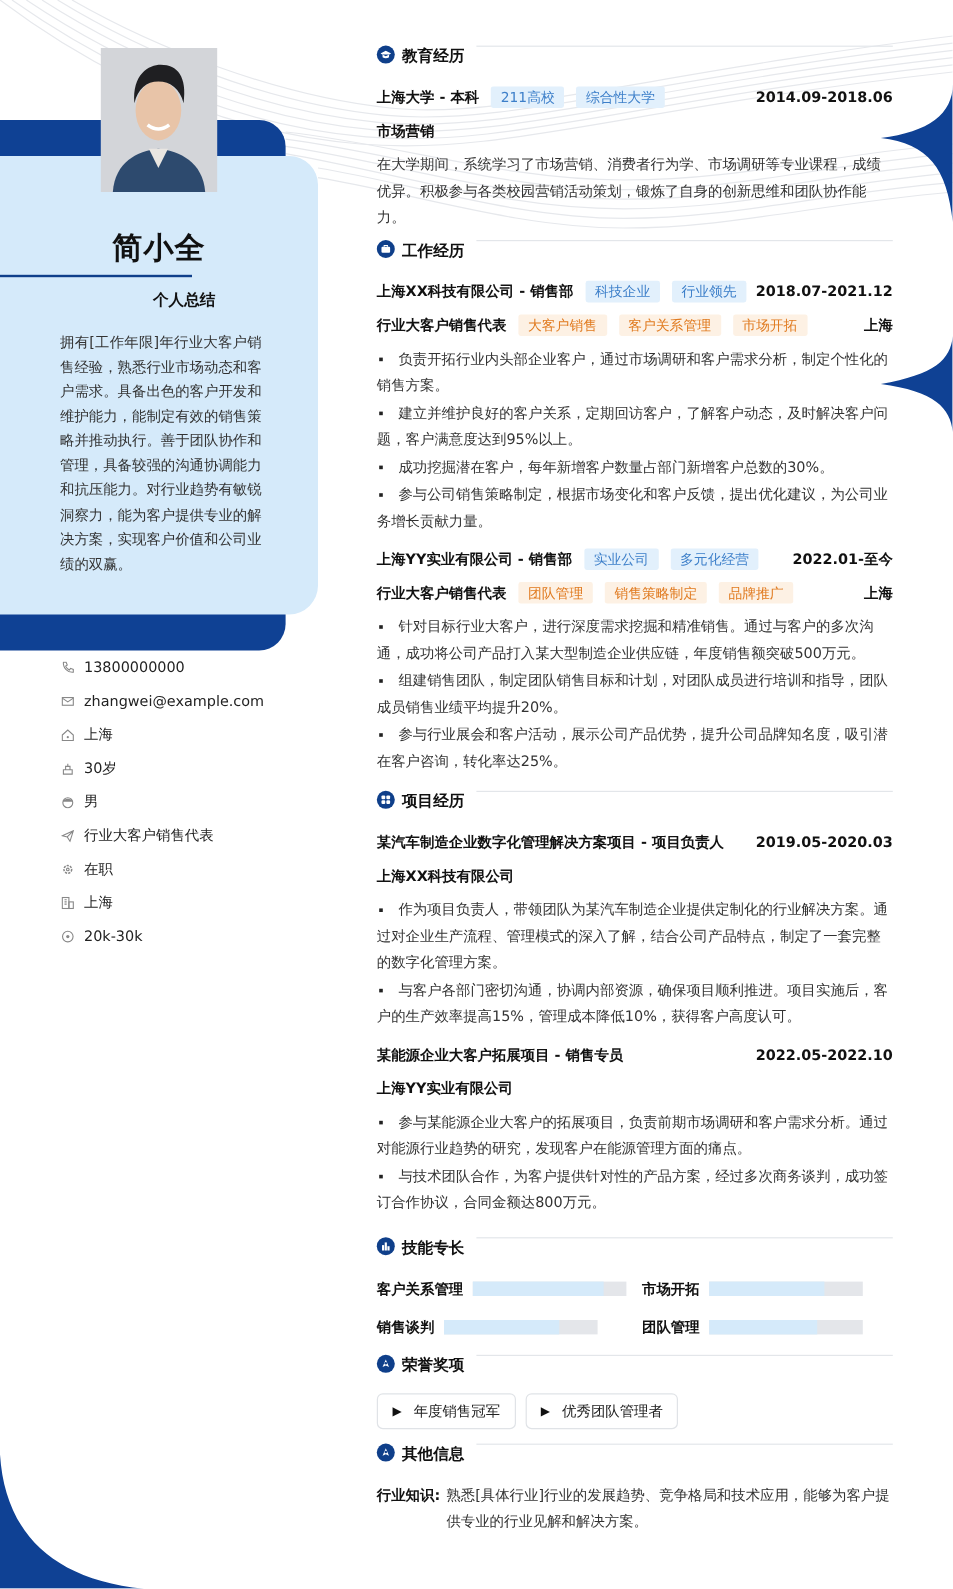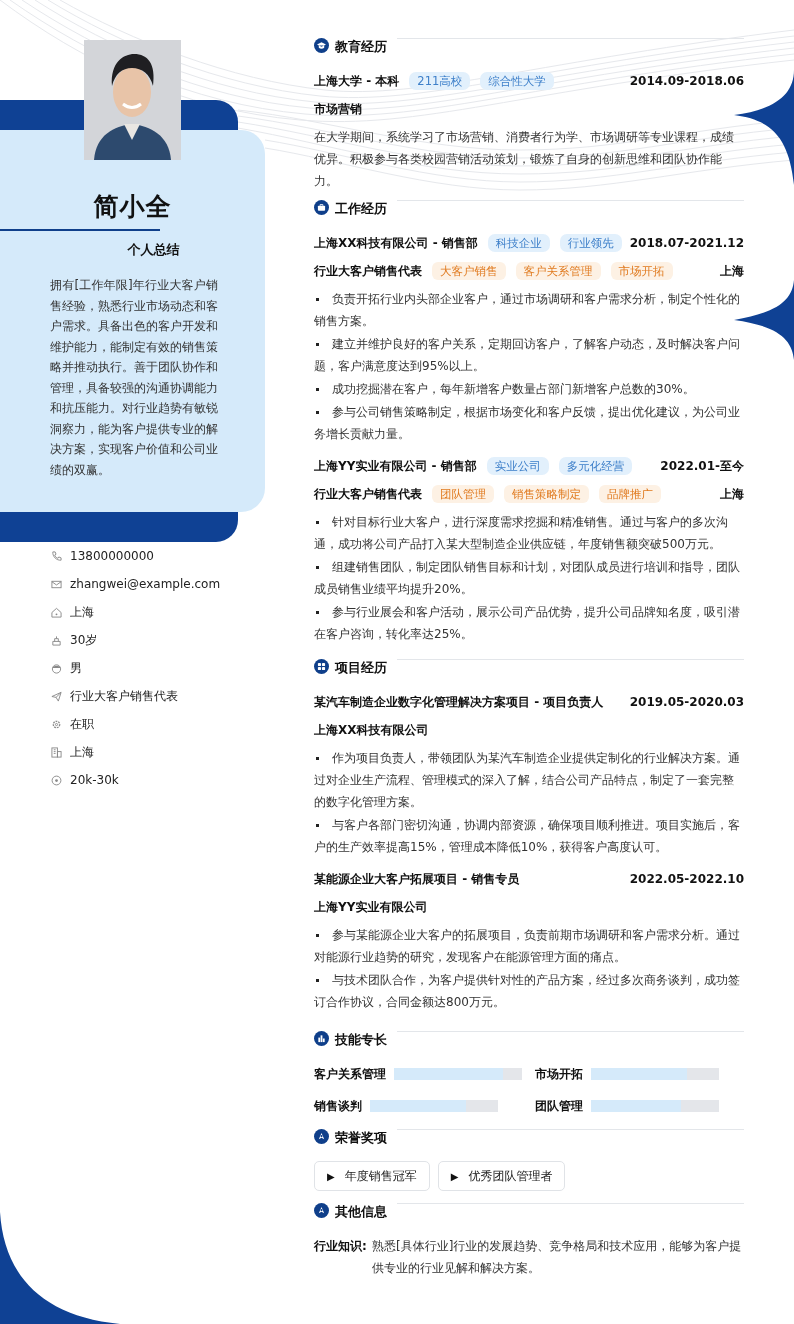--- a/index.html
+++ b/index.html
@@ -30,22 +30,22 @@
   .sec-head { display: flex; height: 24px; margin-bottom: 8px; }
   .sec-icon { width: 15px; height: 15px; border-radius: 50%; background: #0f3f8a; display: inline-flex; align-items: center; justify-content: center; margin-right: 6px; flex: none; }
   .sec-title { font-size: 13px; font-weight: bold; color: #111; margin-right: 10px; white-space: nowrap; }
   .sec-line { flex: 1; height: 1px; background: #e3e6ea; }
 
   .row { display: flex; align-items: center; justify-content: space-between; height: 22px; margin-bottom: 6px; }
   .row-left { display: flex; align-items: center; }
   .strong { font-size: 12px; font-weight: bold; color: #111; white-space: nowrap; }
   .date { font-size: 12px; font-weight: bold; color: #111; white-space: nowrap; }
   .tag { display: inline-block; font-size: 11.5px; padding: 1px 8px; margin-left: 10px; line-height: 16px; border-radius: 2px; }
-  .tag.blue { background: #e2f0fc; color: #3d7fc9; border-radius: 7px; }
-  .tag.orange { background: #fdf1e4; color: #e07a1f; border-radius: 6px; }
+  .tag.blue { background: #e2f0fc; color: #3d7fc9; }
+  .tag.orange { background: #fdf1e4; color: #e07a1f; }
   .para { font-size: 12px; line-height: 22px; color: #333; margin-bottom: 8px; }
   .bullets { list-style: none; margin-bottom: 10px; }
   .bullets li { font-size: 12px; line-height: 22px; color: #333; margin-bottom: 1px; position: relative; padding-left: 0; text-indent: 18px; }
   .bullets li::before { content: ""; position: absolute; left: 2px; top: 10px; width: 3px; height: 3px; background: #222; text-indent: 0; }
 
   .skills { display: grid; grid-template-columns: 221px 209px; row-gap: 10px; margin: 4px 0 12px; }
   .skill { display: flex; align-items: center; height: 22px; }
   .skill-label { font-size: 12px; font-weight: bold; color: #111; white-space: nowrap; margin-right: 8px; }
   .bar { height: 12px; background: #e4e6ea; position: relative; }
   .bar-fill { position: absolute; left: 0; top: 0; bottom: 0; background: #d5eafa; }

